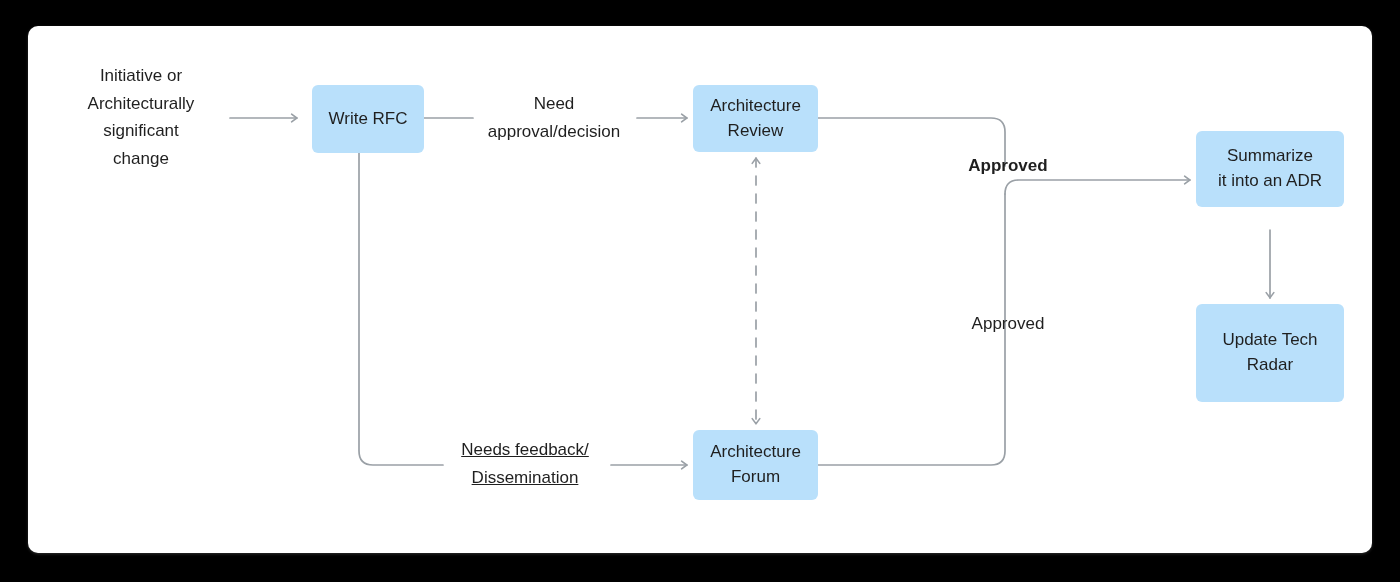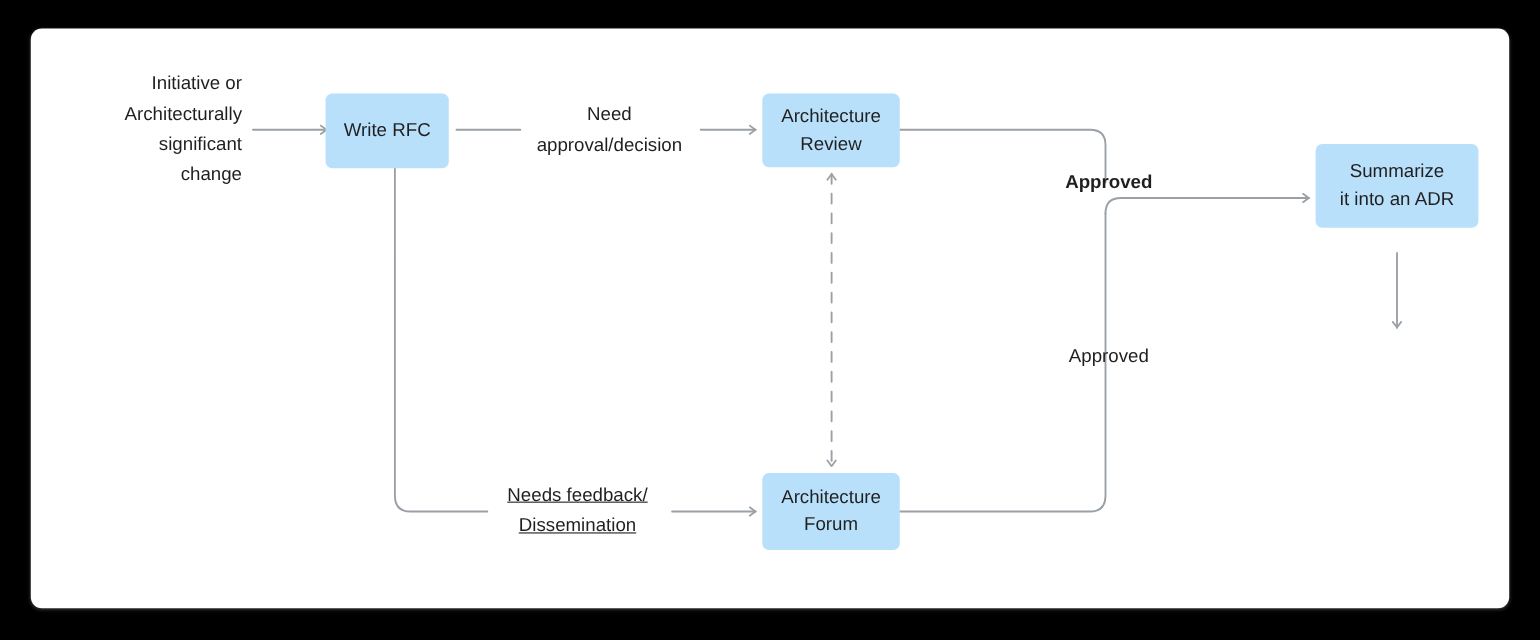--- a/index.html
+++ b/index.html
@@ -103,33 +103,35 @@
         <path d="M818,465 L991,465 Q1005,465 1005,451 L1005,194"></path>
 
         <path d="M1005,194 Q1005,180 1019,180 L1190,180" marker-end="url(#arrowOpen)"></path>
 
         <path d="M1270,230 L1270,298" marker-end="url(#arrowOpen)"></path>
 
         <path d="M756,158 L756,424" stroke-dasharray="9 9" marker-end="url(#arrowOpen)" marker-start="url(#arrowOpenStart)"></path>
       </g>
     </svg>
 
-    <div class="node" style="left:268px; top:59px; width:112px; height:68px;">Write RFC</div>
+    <div class="node" style="left:284px; top:59px; width:112px; height:68px;">Write RFC</div>
 
     <div class="node" style="left:665px; top:59px; width:125px; height:67px;">Architecture
 Review</div>
 
     <div class="node" style="left:665px; top:404px; width:125px; height:70px;">Architecture
 Forum</div>
 
     <div class="node" style="left:1168px; top:105px; width:148px; height:76px;">Summarize
 it into an ADR</div>
 
+    <div class="node" style="left:1168px; top:278px; width:148px; height:98px;">Update Tech
+Radar</div>
 
-    <div class="free-label" style="left:34px; top:36px; width:158px;text-align:right;">Initiative or
+    <div class="free-label" style="left:34px; top:36px; width:158px;">Initiative or
 Architecturally
 significant
 change</div>
 
     <div class="edge-label" style="left:420px; top:64px; width:212px;">Need
 approval/decision</div>
 
     <div class="edge-label" style="left:922px; top:126px; width:116px;font-weight:bold;">Approved</div>
 
     <div class="edge-label" style="left:922px; top:284px; width:116px;">Approved</div>

